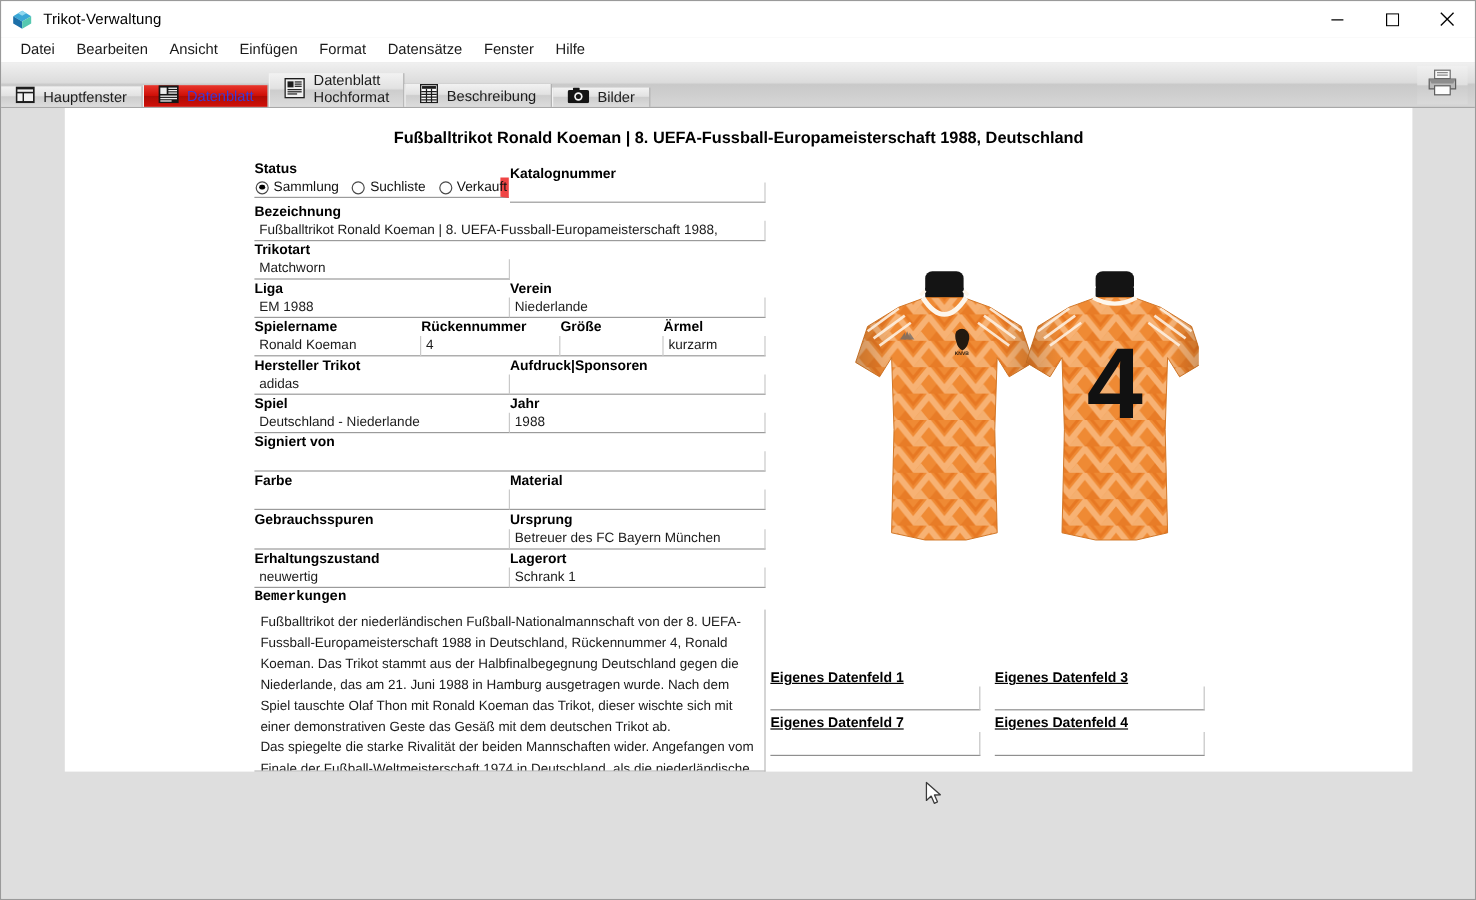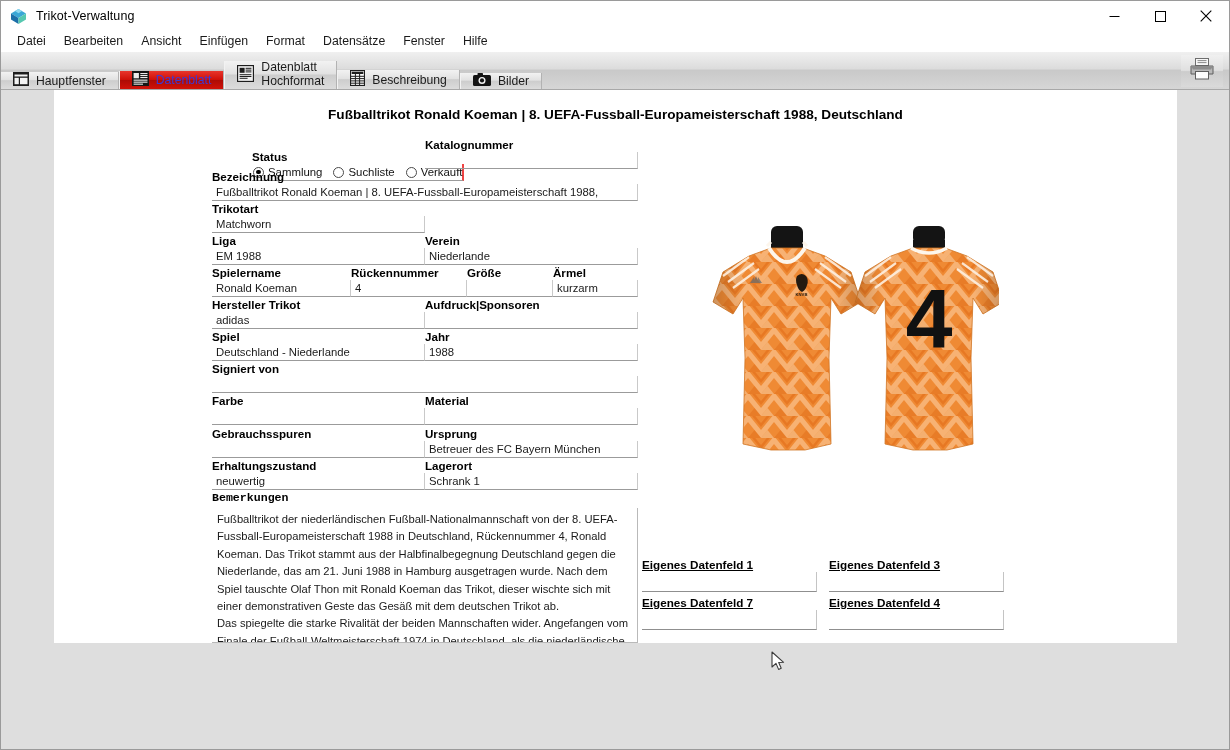--- a/index.html
+++ b/index.html
@@ -125,21 +125,21 @@
     padding: 0 0 1px 4px;
     height: 17px;
     overflow: hidden; white-space: nowrap;
   }
 
   
   .radiorow {
     display: flex; align-items: center;
     height: 17px;
     border-bottom: 1px solid #9b9b9b;
-    border-right: 2px solid #ef4444;
+    border-right: 7px solid #ef4444;
     padding-left: 1px;
   }
   .radio {
     display: flex; align-items: center; gap: 4px;
     font-size: 11.4px; color: #111;
     margin-right: 11px;
   }
   .radio .dot {
     width: 11px; height: 11px; border-radius: 50%;
     border: 1px solid #4a4a4a; background: #fff;
@@ -318,21 +318,21 @@
         </svg>
       </span>
     </div>
   </div>
 
   <div class="workarea">
     <div class="sheet">
 
       <div class="sheet-title">Fußballtrikot Ronald Koeman | 8. UEFA-Fussball-Europameisterschaft 1988, Deutschland</div>
 
-      <div class="fld" style="left:158px; top:60px; width:212px;margin-left:40px;">
+      <div class="fld" style="left:158px; top:44px; width:212px;">
         <div class="flabel">Status</div>
         <div class="radiorow">
           <div class="radio on">
             <span class="dot"></span>
             <span>Sammlung</span>
           </div>
           <div class="radio">
             <span class="dot"></span>
             <span>Suchliste</span>
           </div>

